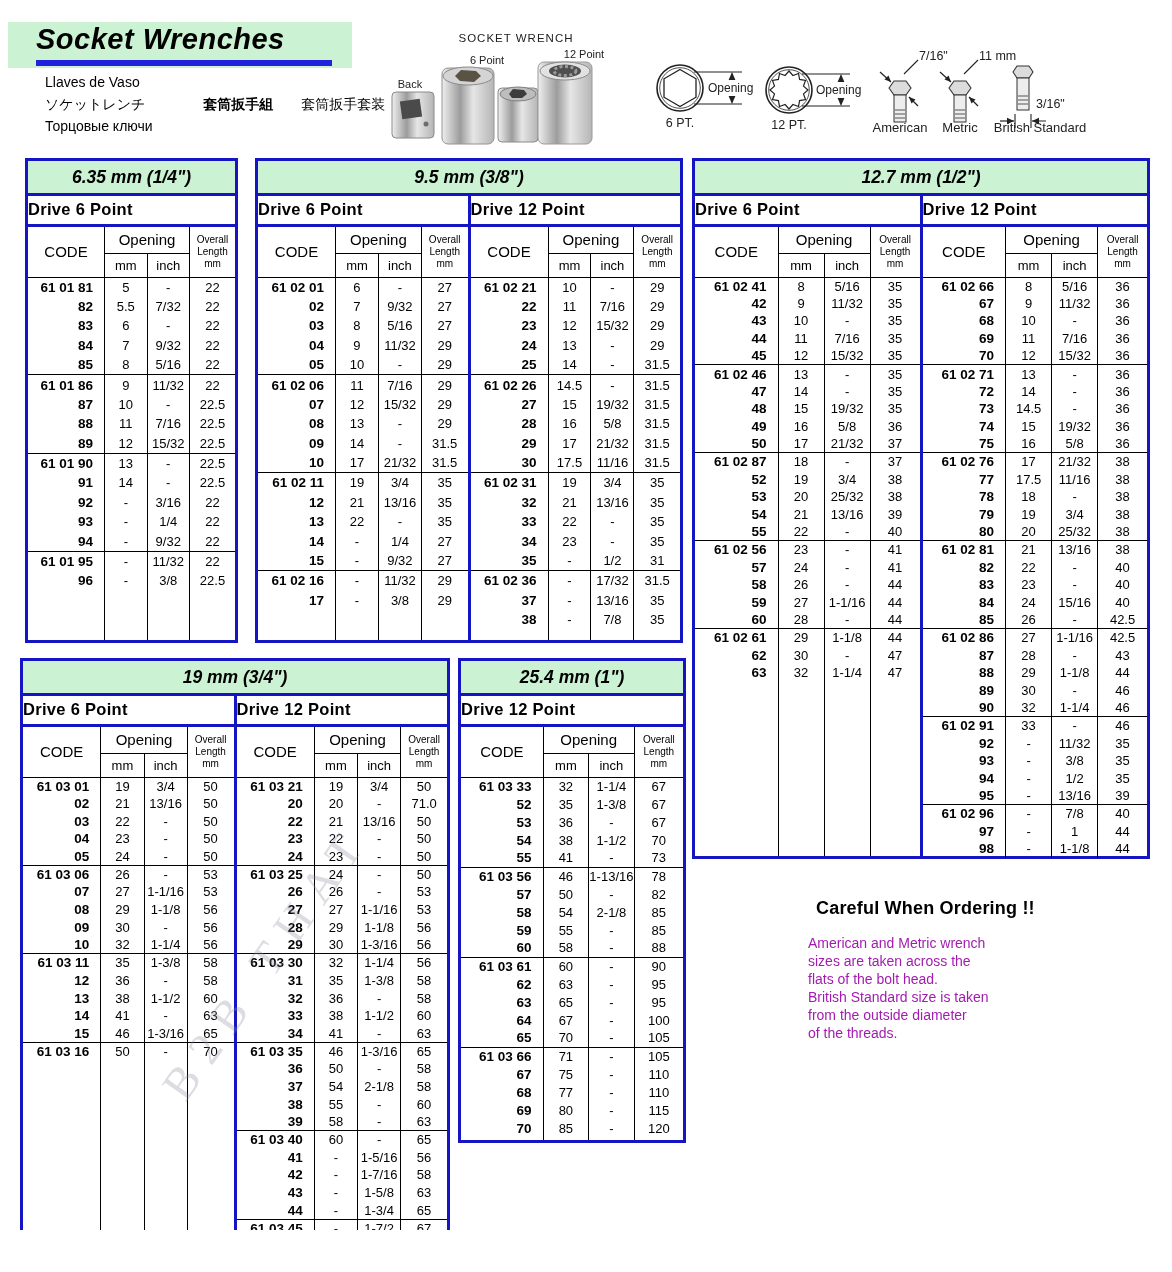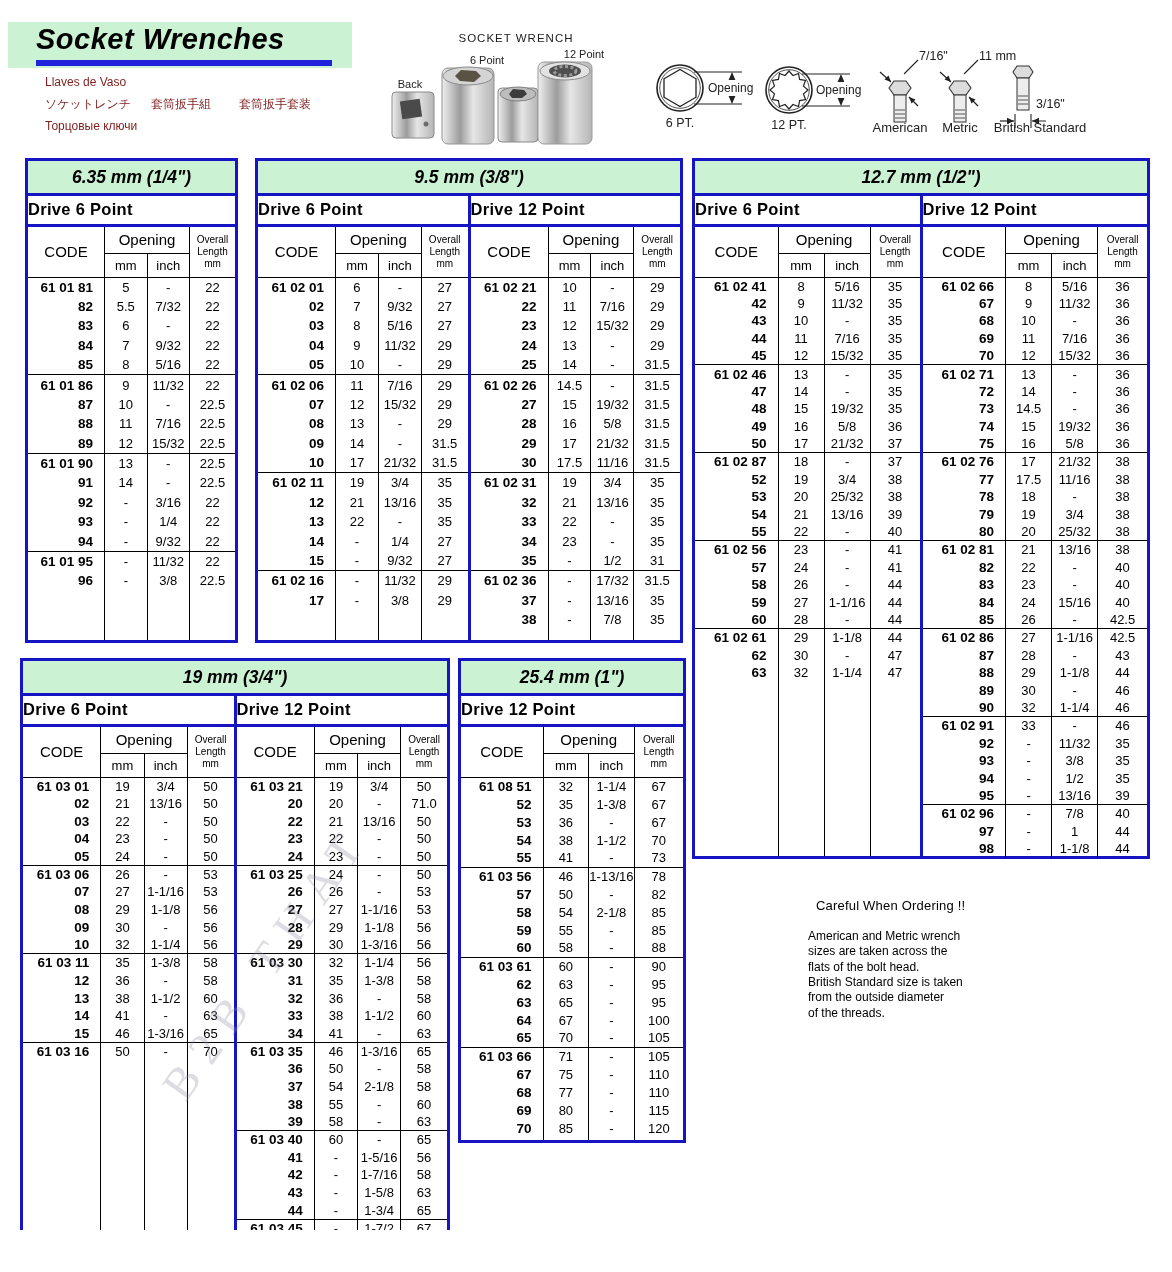--- a/index.html
+++ b/index.html
@@ -10,22 +10,22 @@
   }
   *{box-sizing:border-box;margin:0;padding:0;}
   html,body{background:#fff;}
   body{font-family:"Liberation Sans", sans-serif;color:#000;}
   .page{position:relative;width:1172px;height:1230px;background:#fff;overflow:hidden;border-radius:20px;}
 
   
   .title-banner{position:absolute;left:8px;top:22px;width:344px;height:46px;background:var(--green);}
   .page-title{position:absolute;left:28px;top:1px;font-size:29px;font-weight:bold;font-style:italic;letter-spacing:.5px;}
   .title-underline{position:absolute;left:28px;top:38px;width:296px;height:6px;background:var(--underline);}
-  .subtitles{position:absolute;left:45px;top:71px;font-size:12px;line-height:22px;color:#7f1d1d;}
-  .subtitles .zh1{margin-left:20px;}
+  .subtitles{position:absolute;left:45px;top:71px;font-size:14px;line-height:22px;color:#000000;}
+  .subtitles .zh1{margin-left:58px;font-weight:bold;}
   .subtitles .zh2{margin-left:28px;}
 
   
   .illustration{position:absolute;left:388px;top:26px;width:776px;height:122px;}
   .illustration text{font-family:"Liberation Sans", sans-serif;fill:#222;}
 
   
   .ctable{position:absolute;}
   .size-hdr{
     height:38px;border:3px solid var(--blue);background:var(--green);
@@ -50,22 +50,22 @@
   th.len-th{width:22%;font-size:10px;line-height:1.2;white-space:pre-line;border-left:1px solid var(--line);border-bottom:1px solid var(--line);}
   tbody td{height:var(--rh);font-size:13px;text-align:center;vertical-align:middle;padding:0;}
   tbody td.code{text-align:right;padding-right:11px;font-weight:bold;font-size:13.5px;border-right:1px solid var(--line);white-space:nowrap;}
   tbody td.inch{border-left:1px solid var(--line);}
   tbody td.len{border-left:1px solid var(--line);}
   tbody tr.gs td{border-top:1px solid var(--line);}
   tbody tr.filler td{height:auto;}
 
   
   .note{position:absolute;left:808px;top:898px;width:240px;}
-  .note h2{font-size:13px;font-weight:normal;margin:0 0 16px 8px;letter-spacing:.2px;}
-  .note p{font-size:12px;line-height:1.28;white-space:pre-line;color:#000000;}
+  .note h2{font-size:18px;font-weight:bold;margin:0 0 16px 8px;letter-spacing:.2px;}
+  .note p{font-size:14px;line-height:1.28;white-space:pre-line;color:#a21caf;}
 
   
   .watermark{
     position:absolute;left:96px;top:935px;width:340px;text-align:center;
     font-family:"Liberation Serif", serif;font-size:46px;letter-spacing:14px;
     color:rgba(140,140,160,0.30);transform:rotate(-55deg);pointer-events:none;
   }
 </style>
 </head>
 <body>
@@ -1326,21 +1326,21 @@
 Length
 mm</th>
               </tr>
               <tr class="r2">
                 <th class="mm-th">mm</th>
                 <th class="inch-th">inch</th>
               </tr>
             </thead>
             <tbody>
                 <tr>
-                  <td class="code">61 08 51</td>
+                  <td class="code">61 03 33</td>
                   <td class="mm">32</td>
                   <td class="inch">1-1/4</td>
                   <td class="len">67</td>
                 </tr>
                 <tr>
                   <td class="code">52</td>
                   <td class="mm">35</td>
                   <td class="inch">1-3/8</td>
                   <td class="len">67</td>
                 </tr>

